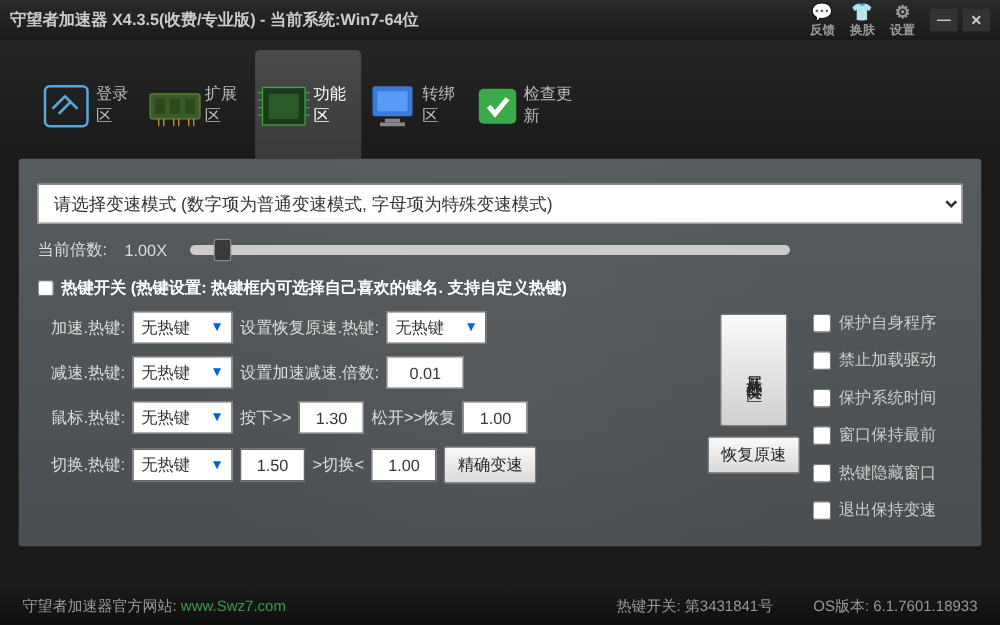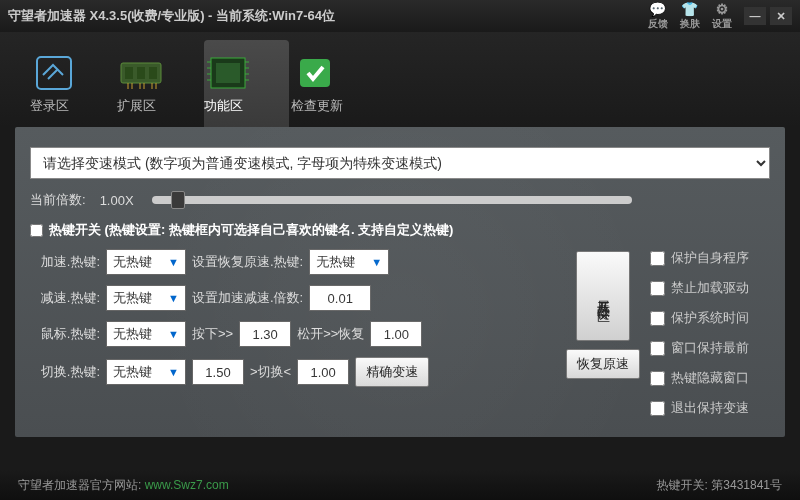--- a/index.html
+++ b/index.html
@@ -7,21 +7,21 @@
 
 .titlebar { height: 32px; background: linear-gradient(#2a2a2a, #1a1a1a); display: flex; align-items: center; padding: 0 8px; color: #ccc; font-size: 13px; font-weight: bold; }
 .titlebar-title { flex: 1; }
 .titlebar-icons { display: flex; gap: 12px; align-items: center; }
 .titlebar-icon-grp { display: flex; flex-direction: column; align-items: center; font-size: 10px; color: #999; cursor: pointer; }
 .titlebar-icon-grp .ico { font-size: 14px; }
 .win-controls { display: flex; gap: 4px; margin-left: 12px; }
 .win-btn { width: 22px; height: 18px; background: #333; color: #ccc; display: flex; align-items: center; justify-content: center; font-size: 11px; cursor: pointer; }
 
 .tabs { height: 95px; background: linear-gradient(#252525, #1a1a1a); display: flex; padding: 8px 30px 0; gap: 2px; }
-.tab { width: 85px; display: flex; flex-direction: column; justify-content: center; color: #bbb; font-size: 13px; cursor: pointer; border-radius: 4px 4px 0 0; padding-top: 6px; }
+.tab { width: 85px; display: flex; flex-direction: row; align-items: center; justify-content: center; color: #bbb; font-size: 13px; cursor: pointer; border-radius: 4px 4px 0 0; padding-top: 6px; }
 .tab.active { background: linear-gradient(#4a4a4a, #3a3a3a); color: #fff; }
 .tab-ico { width: 48px; height: 40px; display: flex; align-items: center; justify-content: center; margin-bottom: 4px; }
 .tab-label { padding-bottom: 6px; }
 
 .content { background: linear-gradient(#565b5e, #4a4e51); margin: 0 15px; padding: 20px 15px; height: 310px; border-radius: 2px; position: relative; }
 .content::before { content:""; position:absolute; inset:0; background: radial-gradient(circle at 50% 60%, rgba(255,255,255,0.03), transparent 60%); pointer-events:none; }
 
 .mode-select { width: 100%; height: 32px; background: #fff; border: 1px solid #888; padding: 0 8px; font-size: 14px; color: #333; }
 
 .row { display: flex; align-items: center; margin-top: 12px; font-size: 13px; color: #ddd; }
@@ -123,20 +123,31 @@
             <line x1="38" y1="14" x2="42" y2="14"></line>
             <line x1="38" y1="20" x2="42" y2="20"></line>
             <line x1="38" y1="26" x2="42" y2="26"></line>
           </g>
         </svg>
       </div>
     <div class="tab-label">功能区</div>
   </div>
   <div class="tab">
     <div class="tab-ico">
+        <svg width="40" height="36">
+          <rect x="4" y="2" width="32" height="24" rx="2" fill="#3a7ad8"></rect>
+          <rect x="8" y="6" width="24" height="16" fill="#5a9af8"></rect>
+          <rect x="14" y="28" width="12" height="3" fill="#888"></rect>
+          <rect x="10" y="31" width="20" height="3" fill="#888"></rect>
+        </svg>
+      </div>
+    <div class="tab-label">转绑区</div>
+  </div>
+  <div class="tab">
+    <div class="tab-ico">
         <svg width="38" height="36">
           <rect x="4" y="4" width="30" height="28" rx="4" fill="#3aaa4a"></rect>
           <path d="M12 18 L17 24 L27 12" stroke="#fff" stroke-width="4" fill="none"></path>
         </svg>
       </div>
     <div class="tab-label">检查更新</div>
   </div>
 </div>
 
 <div class="content">
@@ -234,13 +245,14 @@
           <span>退出保持变速</span>
         </label>
     </div>
   </div>
 </div>
 
 <div class="footer">
   <span class="seg"><span>守望者加速器官方网站:</span> <a href="#">www.Swz7.com</a></span>
   <span class="spacer"></span>
   <span class="seg">热键开关: 第3431841号</span>
+  <span class="seg">OS版本: 6.1.7601.18933</span>
 </div>
 
 </body></html>

